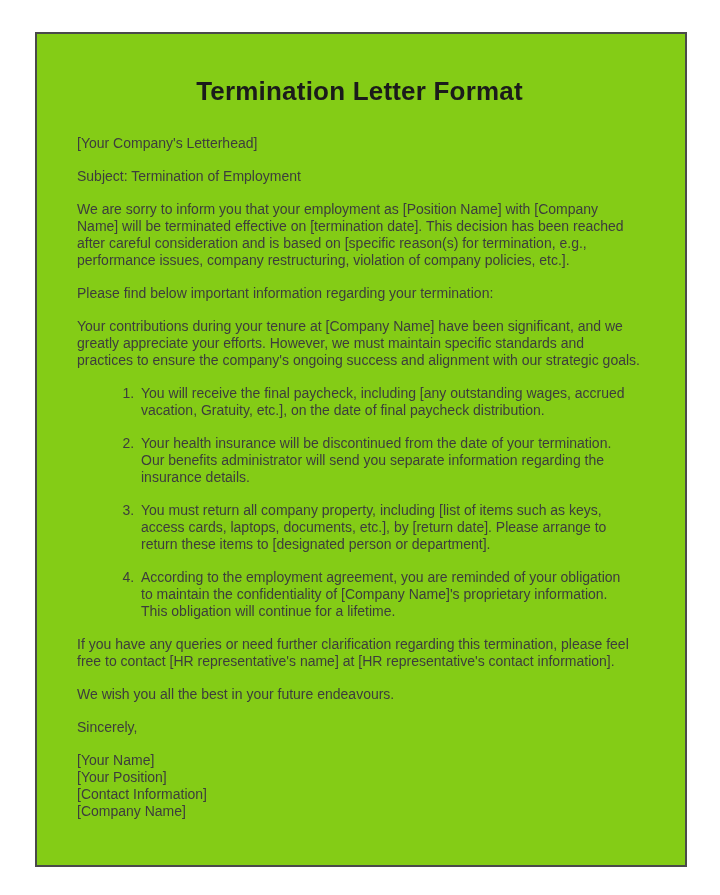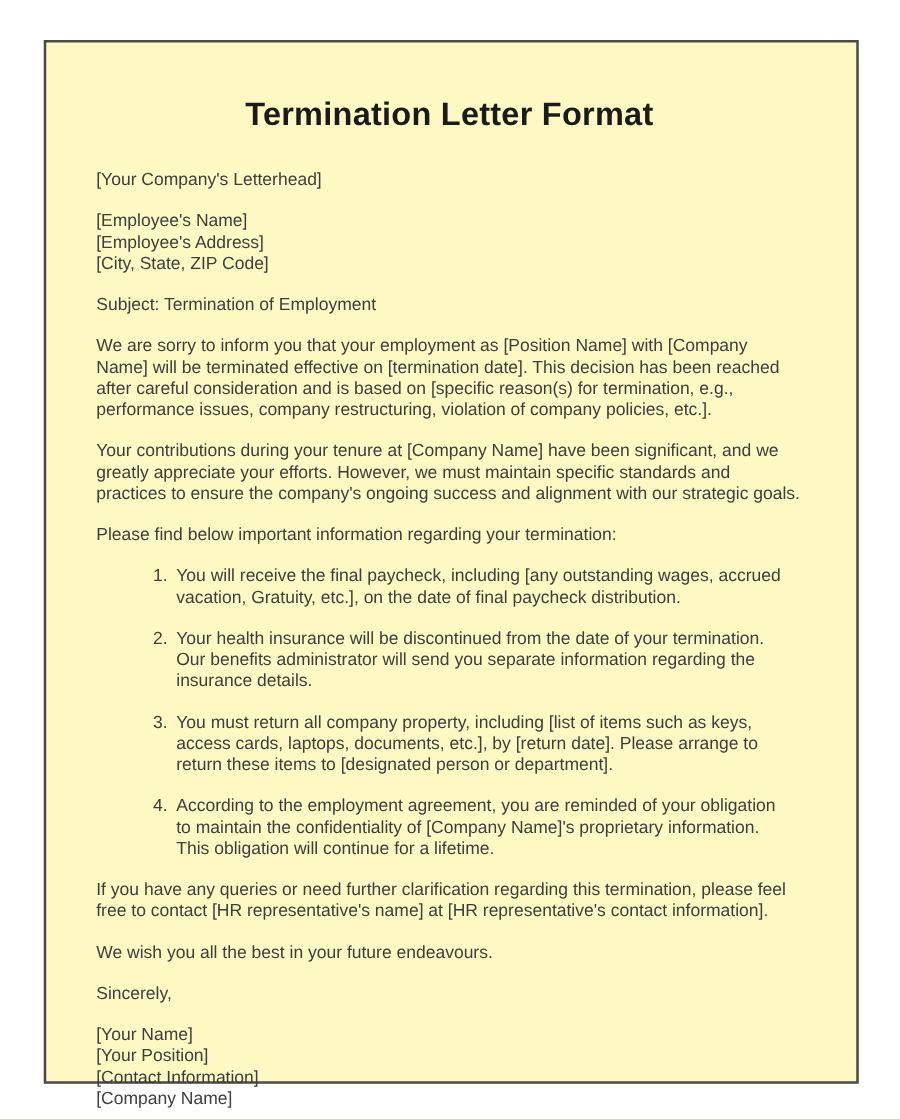--- a/index.html
+++ b/index.html
@@ -16,21 +16,21 @@
     overflow: hidden;
   }
   .letter-frame {
     position: absolute;
     left: 35px;
     top: 32px;
     width: 652px;
     height: 835px;
     box-sizing: border-box;
     border: 2px solid #4a4a4a;
-    background: #fef9c3;
+    background: #84cc16;
     padding: 40px 43px 30px 40px;
   }
   .letter-title {
     font-size: 26px;
     font-weight: bold;
     color: #1b1b1b;
     text-align: center;
     margin: 2px 0 28px 0;
     letter-spacing: 0.2px;
   }
@@ -64,36 +64,31 @@
 
 <div class="letter-frame">
 
   <h1 class="letter-title">Termination Letter Format</h1>
 
   <div class="block">
     <p class="line">[Your Company's Letterhead]</p>
   </div>
 
 
-  <div class="block">
-    <p class="line">[Employee's Name]</p>
-    <p class="line">[Employee's Address]</p>
-    <p class="line">[City, State, ZIP Code]</p>
-  </div>
 
 
   <div class="block">
     <p class="line">Subject: Termination of Employment</p>
   </div>
 
   <p class="para">We are sorry to inform you that your employment as [Position Name] with [Company Name] will be terminated effective on [termination date]. This decision has been reached after careful consideration and is based on [specific reason(s) for termination, e.g., performance issues, company restructuring, violation of company policies, etc.].</p>
 
+  <p class="para">Please find below important information regarding your termination:</p>
+
   <p class="para">Your contributions during your tenure at [Company Name] have been significant, and we greatly appreciate your efforts. However, we must maintain specific standards and practices to ensure the company's ongoing success and alignment with our strategic goals.</p>
-
-  <p class="para">Please find below important information regarding your termination:</p>
 
   <ol class="termination-list">
     <li>You will receive the final paycheck, including [any outstanding wages, accrued vacation, Gratuity, etc.], on the date of final paycheck distribution.</li>
     <li>Your health insurance will be discontinued from the date of your termination. Our benefits administrator will send you separate information regarding the insurance details.</li>
     <li>You must return all company property, including [list of items such as keys, access cards, laptops, documents, etc.], by [return date]. Please arrange to return these items to [designated person or department].</li>
     <li>According to the employment agreement, you are reminded of your obligation to maintain the confidentiality of [Company Name]'s proprietary information. This obligation will continue for a lifetime.</li>
   </ol>
 
   <p class="para">If you have any queries or need further clarification regarding this termination, please feel free to contact [HR representative's name] at [HR representative's contact information].</p>
 

